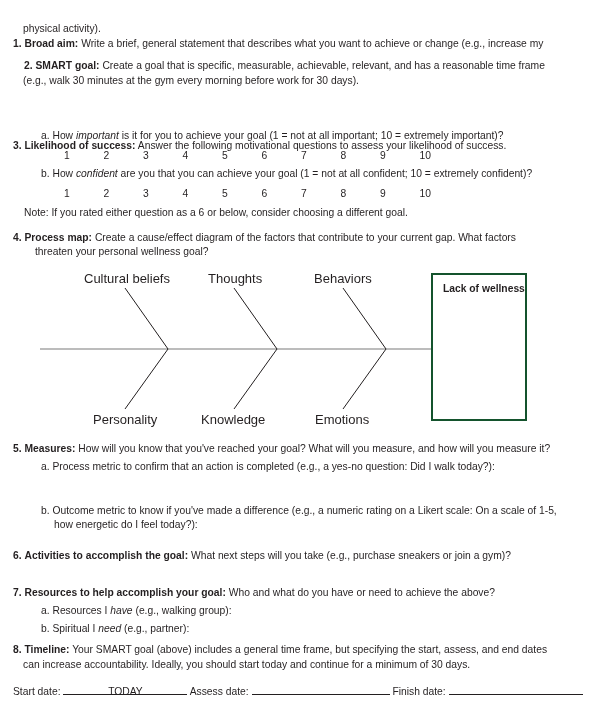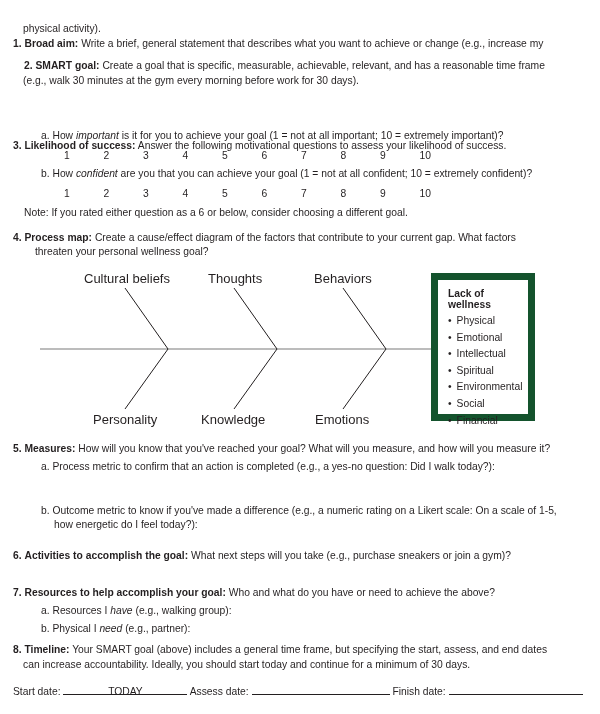--- a/index.html
+++ b/index.html
@@ -5,21 +5,21 @@
   * { box-sizing: border-box; margin: 0; padding: 0; }
   html, body { width: 600px; height: 714px; background: #ffffff; overflow: hidden; }
   body { font-family: "Liberation Sans", sans-serif; color: #231f20; font-size: 10.3px; position: relative; }
   .abs { position: absolute; white-space: nowrap; }
   .b { font-weight: bold; }
   .i { font-style: italic; }
   .q { line-height: 16px; }
   .scale { position: absolute; display: flex; }
   .scale span { width: 39.5px; text-align: left; }
   .diagram { position: absolute; left: 0; top: 265px; width: 600px; height: 170px; }
-  .box { position: absolute; left: 431px; top: 273px; width: 104px; height: 148px; border: 7px solid #14532d; background: #fff; padding: 8px 0 0 10px; }
+  .box { position: absolute; left: 431px; top: 273px; width: 96px; height: 148px; border: 2px solid #14532d; background: #fff; padding: 8px 0 0 10px; }
   .box .title { font-weight: bold; font-size: 10.3px; margin-bottom: 3px; }
   .box ul { list-style: none; }
   .box li { font-size: 10.3px; line-height: 16.6px; }
   .box li::before { content: "\2022"; margin-right: 5px; }
   .blab { position: absolute; font-size: 13px; white-space: nowrap; }
   .uline { display: inline-block; border-bottom: 1px solid #231f20; height: 11px; vertical-align: baseline; text-align: center; }
 </style>
 </head>
 <body>
 
@@ -93,29 +93,20 @@
 
 <div class="blab" style="left:84px;top:271px;">Cultural beliefs</div>
 <div class="blab" style="left:208px;top:271px;">Thoughts</div>
 <div class="blab" style="left:314px;top:271px;">Behaviors</div>
 <div class="blab" style="left:93px;top:412px;">Personality</div>
 <div class="blab" style="left:201px;top:412px;">Knowledge</div>
 <div class="blab" style="left:315px;top:412px;">Emotions</div>
 
 <div class="box">
   <div class="title">Lack of wellness</div>
-  <ul>
-    <li>Physical</li>
-    <li>Emotional</li>
-    <li>Intellectual</li>
-    <li>Spiritual</li>
-    <li>Environmental</li>
-    <li>Social</li>
-    <li>Financial</li>
-  </ul>
 </div>
 
 <div class="abs q" style="left:13px;top:441px;">
   <span class="b">5.</span>
   <span class="b">Measures:</span>
   <span>How will you know that you've reached your goal? What will you measure, and how will you measure it?</span>
 </div>
 <div class="abs q" style="left:41px;top:459px;">a. Process metric to confirm that an action is completed (e.g., a yes-no question: Did I walk today?):</div>
 <div class="abs q" style="left:41px;top:503px;">b. Outcome metric to know if you've made a difference (e.g., a numeric rating on a Likert scale: On a scale of 1-5,</div>
 <div class="abs q" style="left:54px;top:517px;">how energetic do I feel today?):</div>
@@ -128,21 +119,21 @@
 
 <div class="abs q" style="left:13px;top:585px;">
   <span class="b">7.</span>
   <span class="b">Resources to help accomplish your goal:</span>
   <span>Who and what do you have or need to achieve the above?</span>
 </div>
 <div class="abs q" style="left:41px;top:603px;">
   <span>a. Resources I </span><span class="i">have</span><span> (e.g., walking group):</span>
 </div>
 <div class="abs q" style="left:41px;top:621px;">
-  <span>b. Physical I </span><span class="i">need</span><span> (e.g., partner):</span>
+  <span>b. Spiritual I </span><span class="i">need</span><span> (e.g., partner):</span>
 </div>
 
 <div class="abs q" style="left:13px;top:642px;">
   <span class="b">8.</span>
   <span class="b">Timeline:</span>
   <span>Your SMART goal (above) includes a general time frame, but specifying the start, assess, and end dates</span>
 </div>
 <div class="abs q" style="left:23px;top:657px;">can increase accountability. Ideally, you should start today and continue for a minimum of 30 days.</div>
 
 <div class="abs q" style="left:13px;top:684px;">

